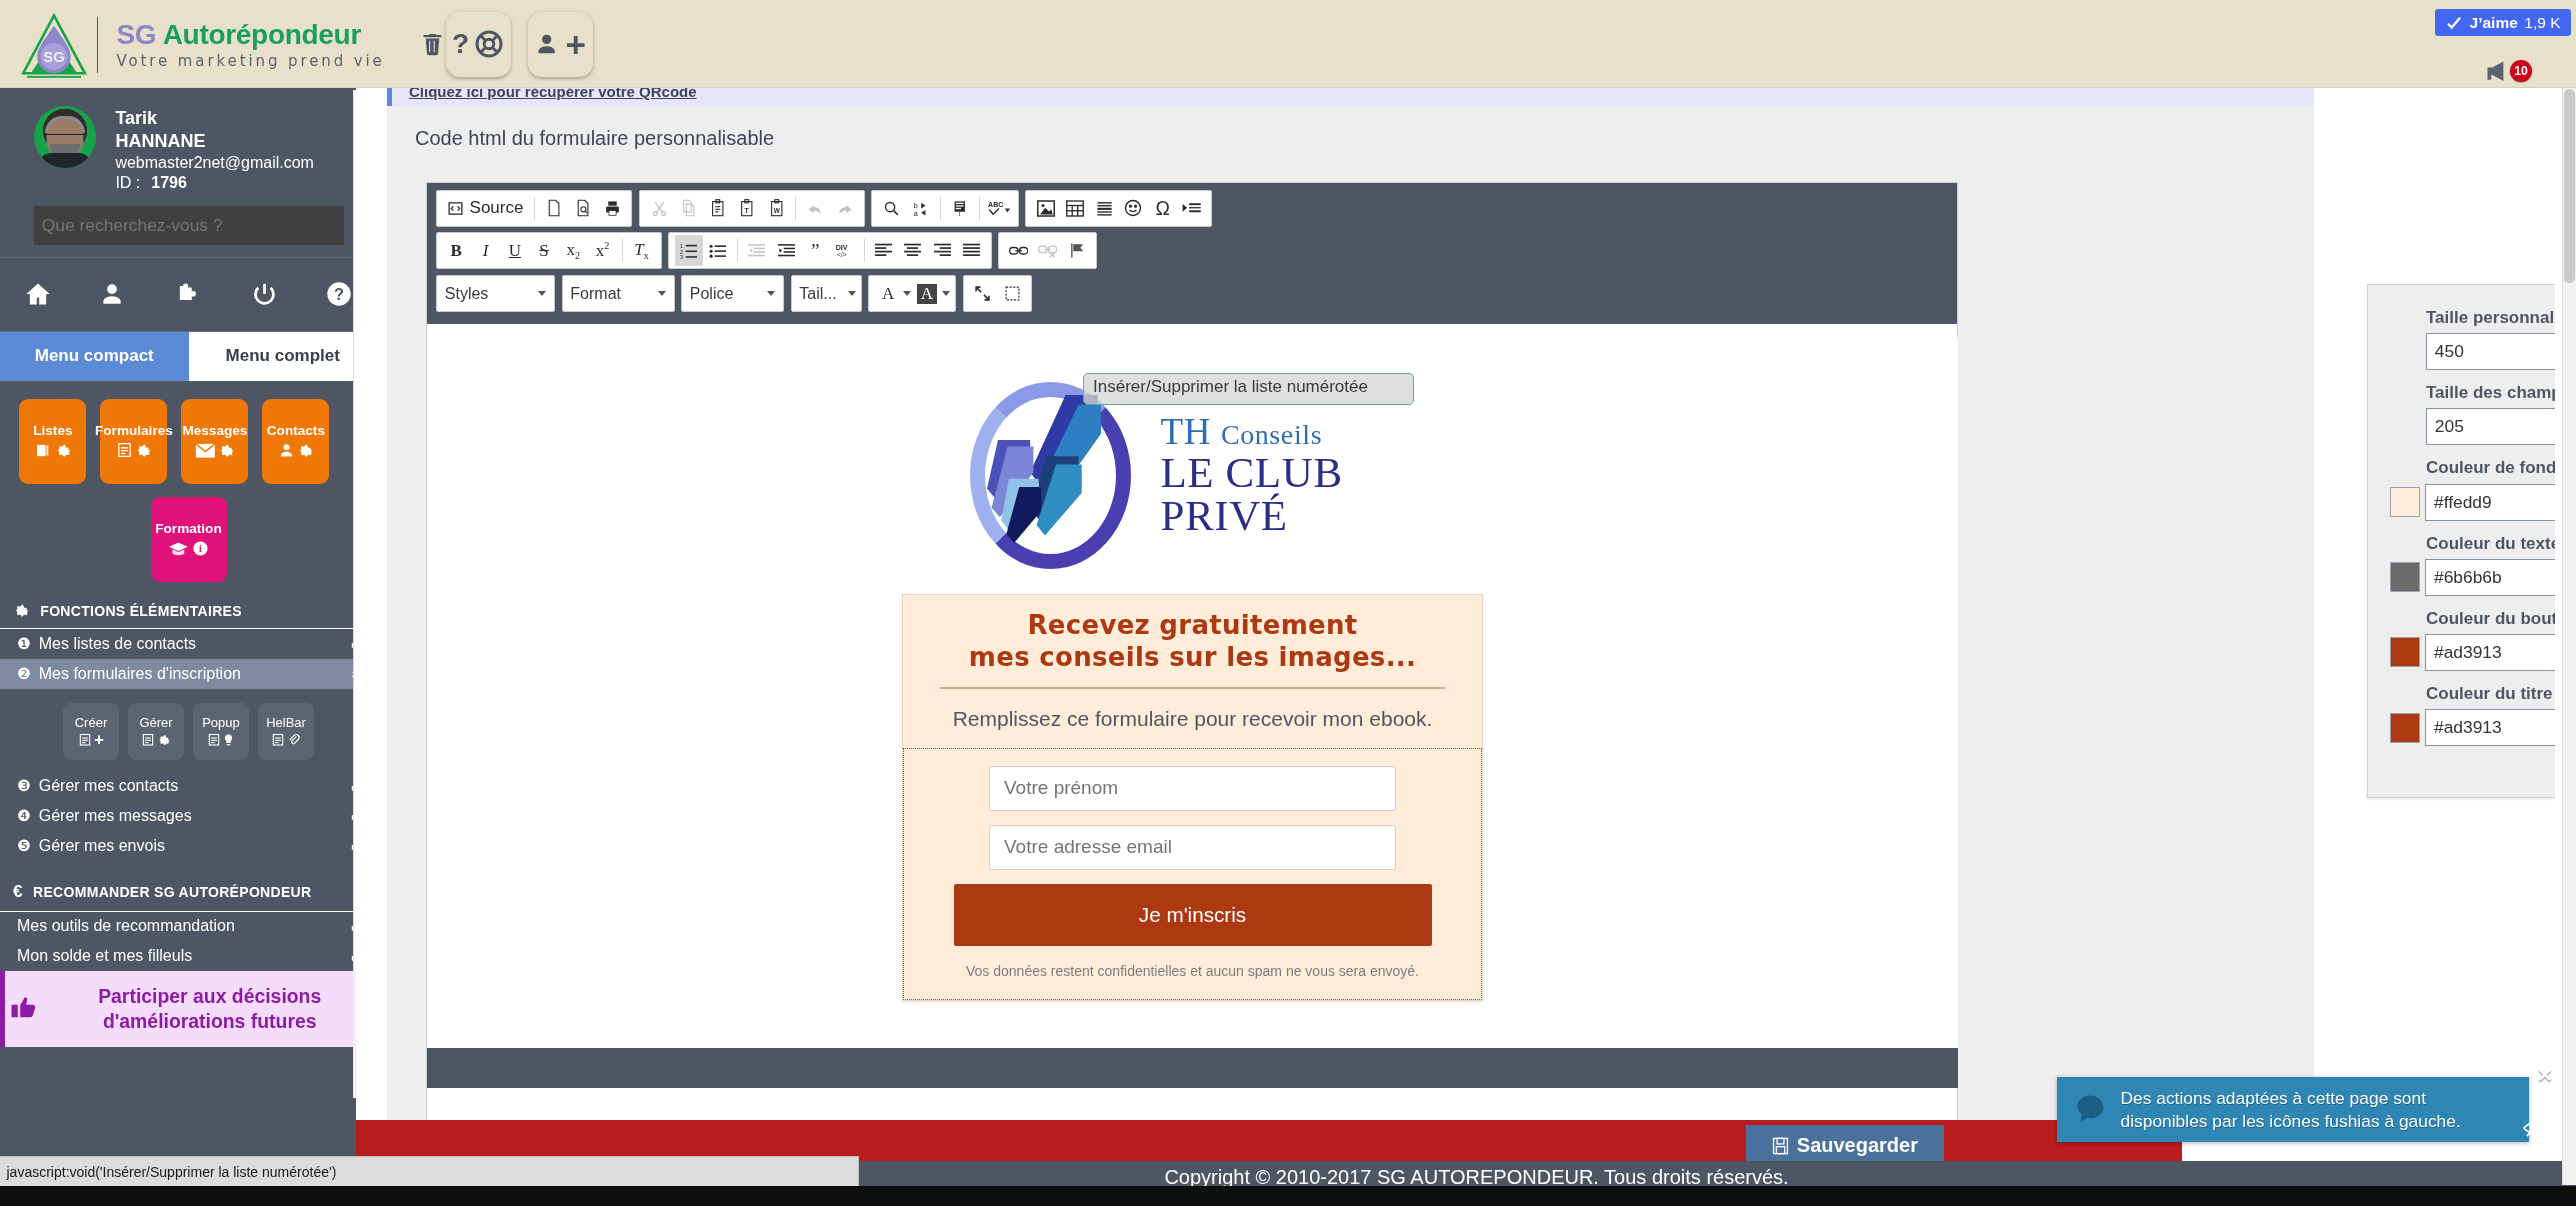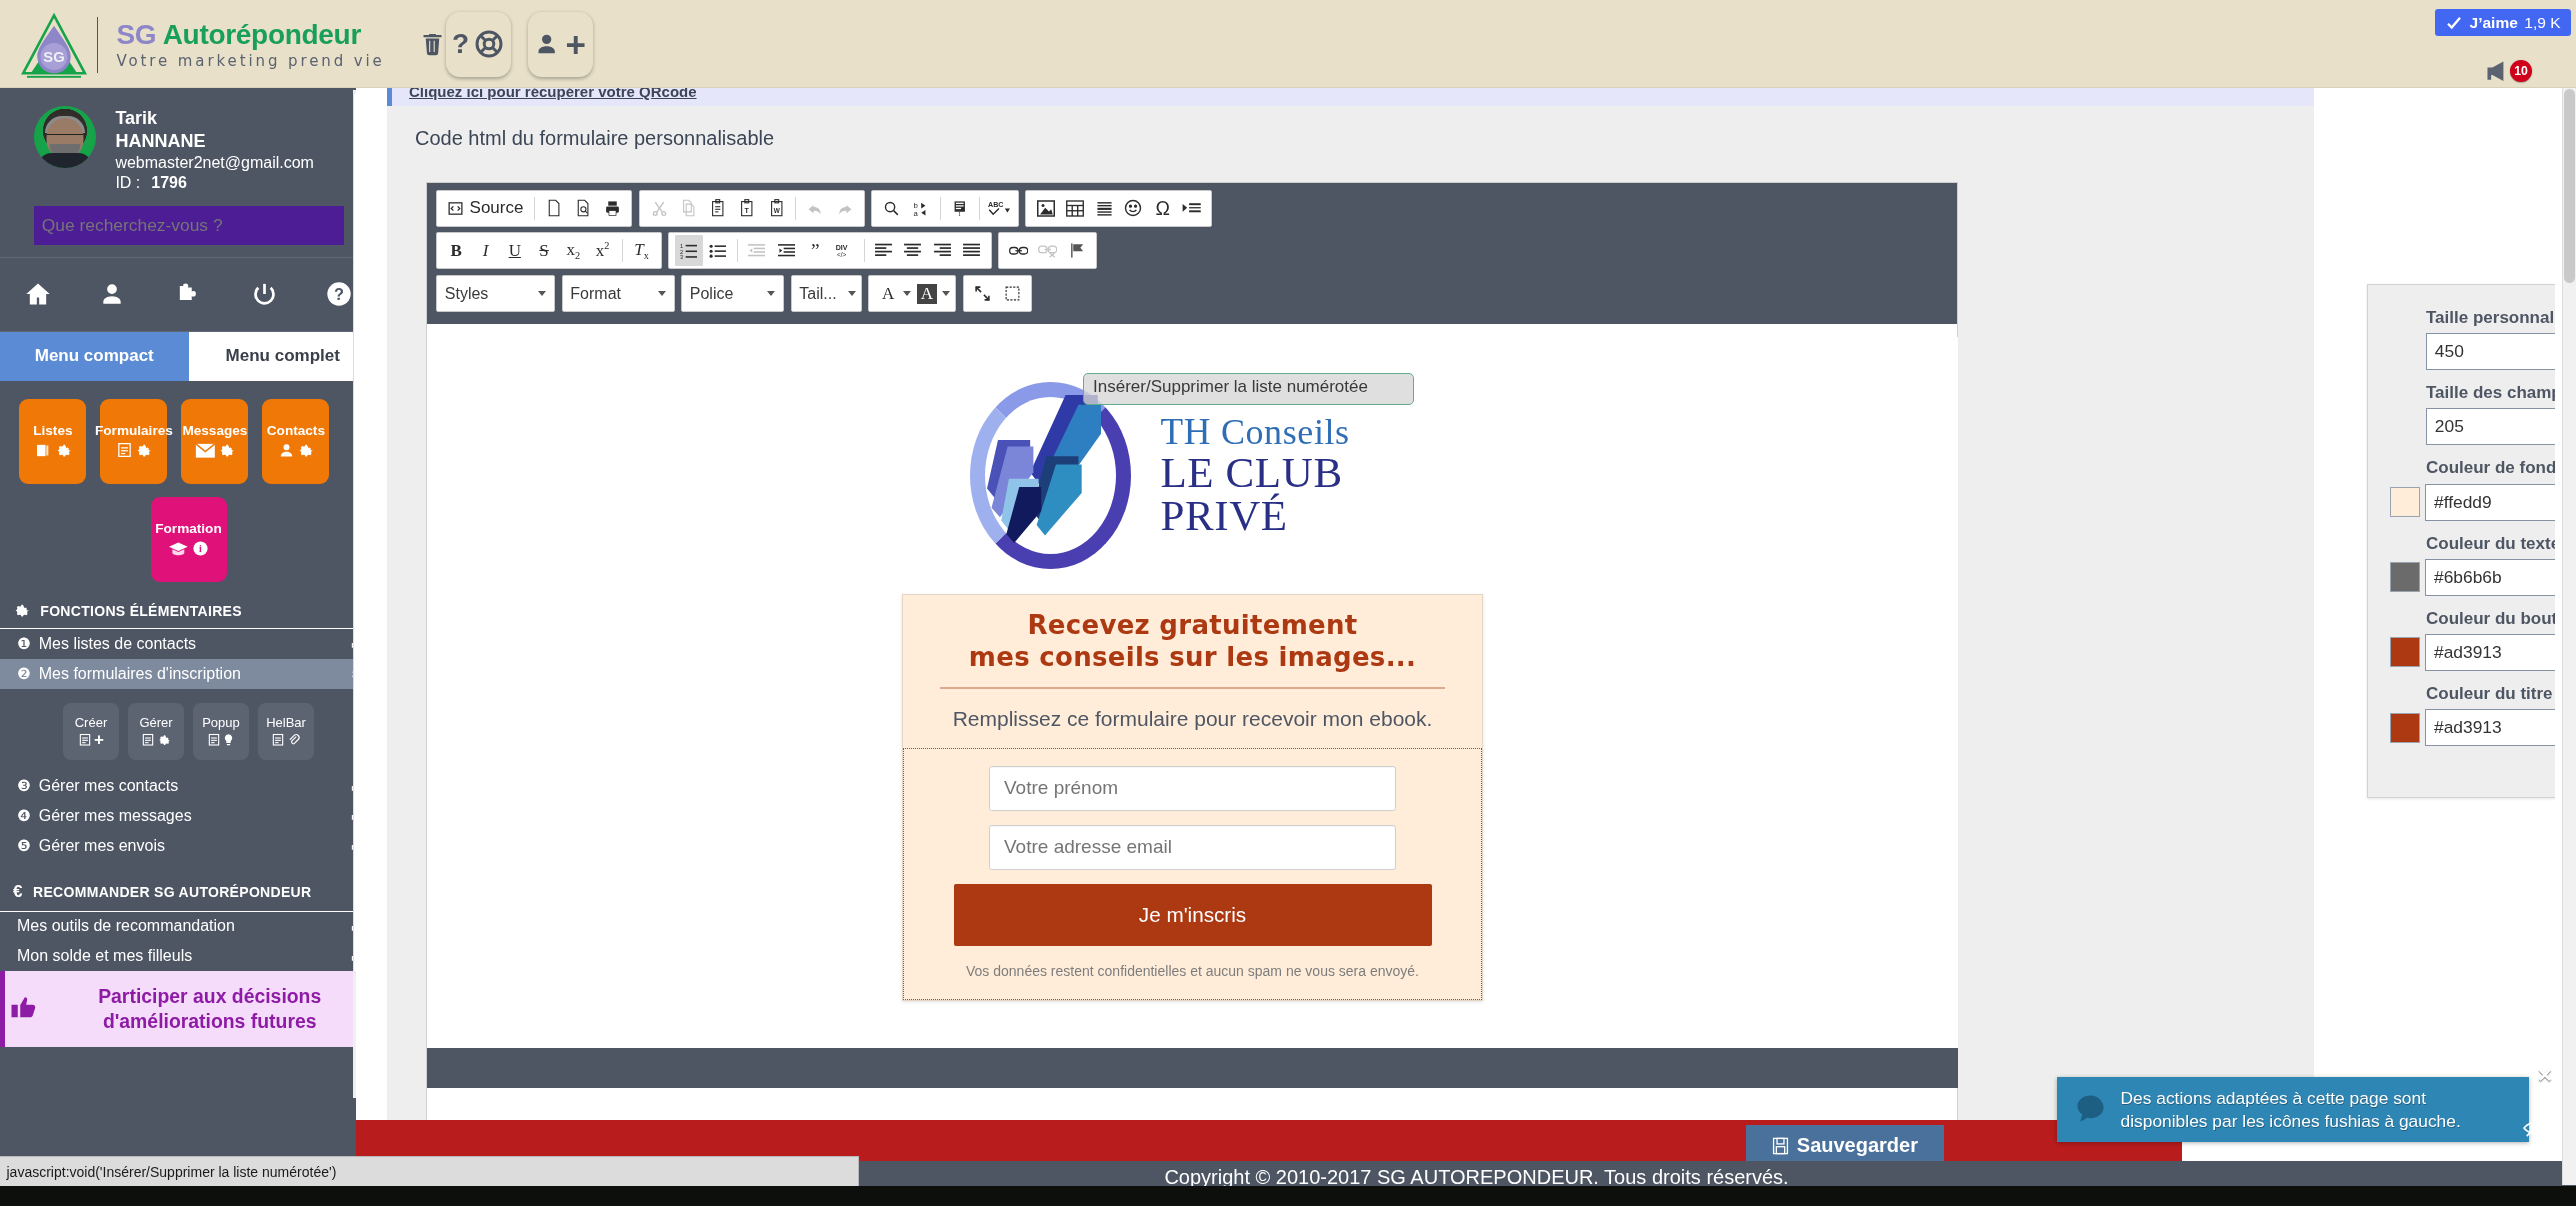--- a/index.html
+++ b/index.html
@@ -87,21 +87,21 @@
   #avatar .beard { position:absolute; left:50%; bottom:9px; transform:translateX(-50%); width:31px; height:15.5px; border-radius:0 0 15.5px 15.5px; background:#6e6e6e; }
   #avatar .body { position:absolute; left:50%; bottom:0; transform:translateX(-50%); width:56px; height:15.5px; background:#20242c; border-radius:26px 26px 0 0; }
   #profile-info { margin-left: 19.4px; line-height: 1.26; padding-top: 1.3px; }
   #profile-info .name { font-size: 18px; font-weight: bold; }
   #profile-info .email { font-size: 16px; }
   #profile-info .idrow { font-size: 16px; }
   #profile-info .idrow b { margin-left: 6.5px; }
 
   #search-wrap { padding: 13px 0 0 34px; }
   #search-input {
-    width: 310px; height: 39px; border: none; background: #4c1d95;
+    width: 310px; height: 39px; border: none; background: #404040;
     font-size: 17.4px; color: #8a8a8a; padding: 0 7.8px;
     font-family:"Liberation Sans",sans-serif;
   }
   #quickbar {
     margin-top: 11.6px; height: 75px; border-top: 1.9px solid #5e6personally;
     display:flex; align-items:center; justify-content: space-around;
     border-top: 1.3px solid #616877; border-bottom: 1.3px solid #616877;
   }
   .qb-icon { color:#fff; display:flex; align-items:center; justify-content:center; }
 
@@ -224,21 +224,21 @@
     margin: 45px auto 0 auto; width: 510px; height: 187px; position:relative;
     display:flex; align-items:center;
   }
   #brand-logo .ring {
     width: 161px; height: 187px; border-radius: 50%;
     border: 15.5px solid #4a3fb0; border-top-color:#8b9ae8; border-left-color:#9fb0ee;
     margin-left: 32px; position:relative; flex:none;
   }
   #brand-text { margin-left: 30px; line-height: 1.02; }
   #brand-text .l1 { font-family:"Liberation Serif", serif; font-size: 37px; color:#2f6eb5; letter-spacing:0.6px; }
-  #brand-text .l1 .small { font-size: 36px; }
+  #brand-text .l1 .small { font-size: 28px; }
   #brand-text .l2 { font-family:"Liberation Serif", serif; font-size: 43px; color:#2a2f86; font-weight: normal; letter-spacing:0.6px; }
 
   #signup-form {
     margin: 24.5px auto 0 auto; width: 581px; background:#ffedd9;
     border: 0.6px solid #e6d5c2; box-shadow: 0 1.3px 3.2px rgba(0,0,0,.12);
     padding: 15.5px 0 0 0;
   }
   #form-title {
     text-align:center; color:#ad3913; font-size: 26px; font-weight:bold; line-height:1.22;
     font-family:"DejaVu Sans", sans-serif; letter-spacing: 0.3px;

